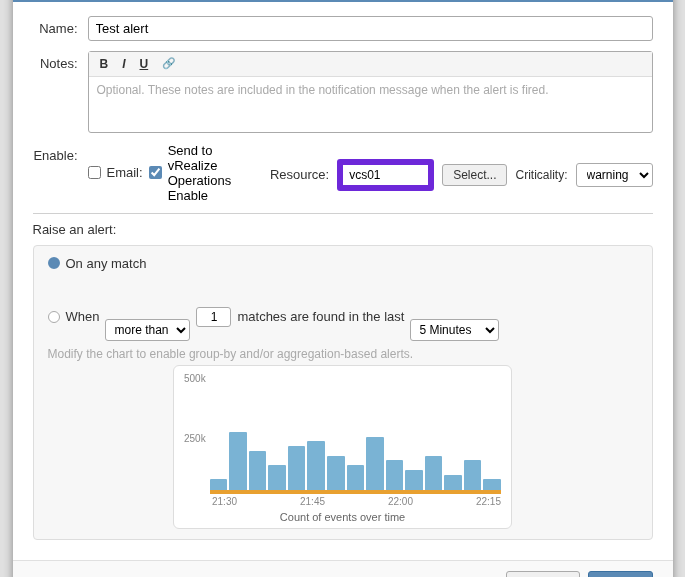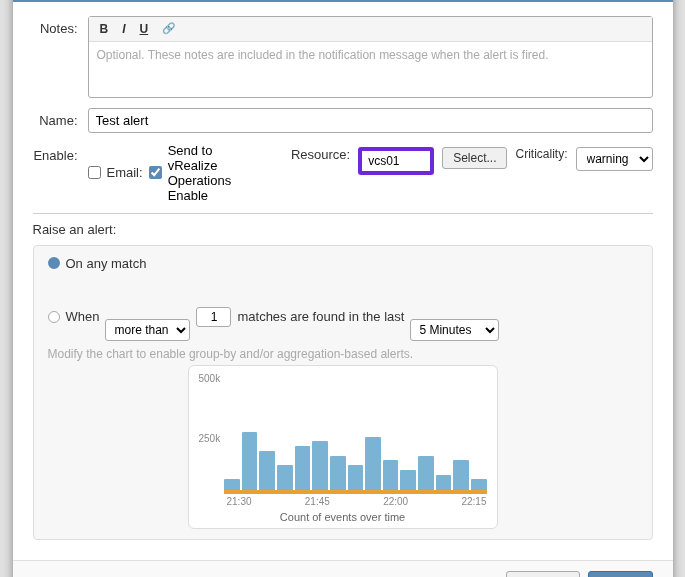--- a/index.html
+++ b/index.html
@@ -129,34 +129,34 @@
       width: 13px;
       height: 13px;
     }
     .vrops-row {
       display: flex;
       align-items: center;
       gap: 6px;
     }
     .resource-row {
       display: flex;
-      align-items: flex-start;
+      align-items: center;
       gap: 8px;
       padding-left: 20px;
       margin-top: 4px;
     }
     .resource-row label {
       color: #333;
     }
     .resource-input {
-      border: 4px solid #6d28d9;
+      border: 6px solid #6d28d9;
       border-radius: 3px;
       padding: 3px 6px;
       font-size: 12px;
-      width: 76px;
+      width: 97px;
       outline: none;
     }
     .select-btn {
       border: 1px solid #aaa;
       border-radius: 3px;
       background: #f0f0f0;
       padding: 3px 10px;
       cursor: pointer;
       font-size: 12px;
       color: #333;
@@ -230,21 +230,21 @@
     }
     .note-text {
       color: #555;
       font-size: 12px;
       margin-bottom: 8px;
     }
     .chart-container {
       background: #fff;
       border: 1px solid #ddd;
       border-radius: 6px;
-      width: 310px;
+      width: 339px;
       margin: 0 auto;
       padding: 8px 10px 5px 10px;
     }
     .chart-title {
       text-align: center;
       font-size: 11px;
       color: #666;
       margin-top: 4px;
     }
     .chart-area {
@@ -343,40 +343,40 @@
       flex-shrink: 0;
       background: #fff;
     }
   </style>
 </head>
 <body>
 
 <div class="dialog">
   <div class="dialog-header">New Alert</div>
   <div class="dialog-body">
+
+    <div class="form-row">
+      <div class="form-label">Name:</div>
+      <div class="form-field">
+        <input type="text" class="name-input" value="Test alert" style="">
+      </div>
+    </div>
 
     <div class="form-row">
       <div class="form-label">Notes:</div>
       <div class="form-field">
         <div class="notes-editor">
           <div class="notes-toolbar">
             <button><b>B</b></button>
             <button><i>I</i></button>
             <button><u>U</u></button>
             <button class="link-icon">🔗</button>
           </div>
           <div class="notes-content">Optional. These notes are included in the notification message when the alert is fired.</div>
         </div>
-      </div>
-    </div>
-
-    <div class="form-row">
-      <div class="form-label">Name:</div>
-      <div class="form-field">
-        <input type="text" class="name-input" value="Test alert" style="">
       </div>
     </div>
 
     <div class="form-row">
       <div class="form-label">Enable:</div>
       <div class="form-field">
         <div class="enable-row">
           <div class="enable-line">
             <input type="checkbox" class="checkbox-blue" style="">
             <label>Email:</label>

